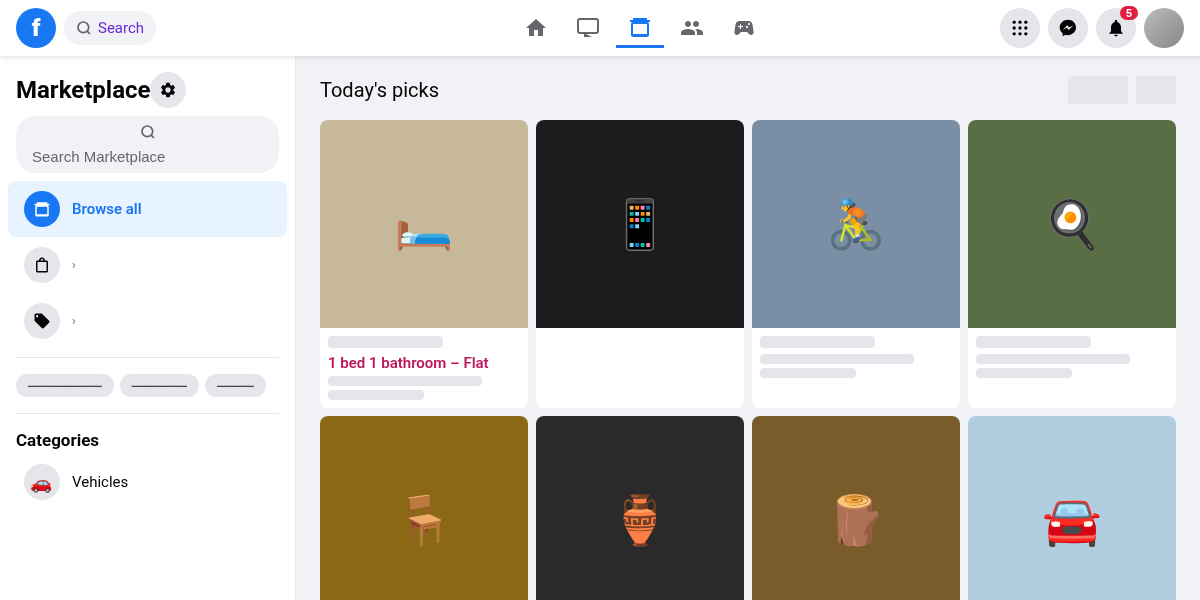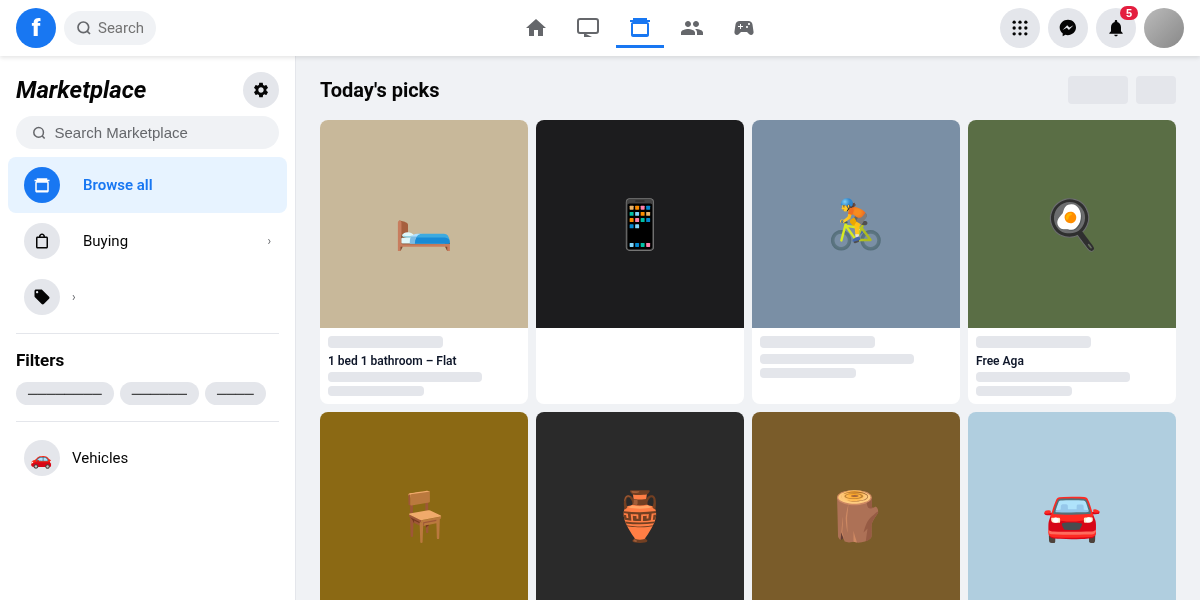--- a/index.html
+++ b/index.html
@@ -33,70 +33,70 @@
 
     
     .sidebar {
       width: 296px;
       background: #fff;
       flex-shrink: 0;
       overflow-y: auto;
       padding: 0 0 16px 0;
       border-right: 1px solid #e4e6eb;
     }
-    .sidebar-header { display: flex; align-items: center; justify-content: space-between; padding: 16px 16px 8px; font-style: italic; }
+    .sidebar-header { display: flex; align-items: center; padding: 16px 16px 8px; }
     .sidebar-title { font-size: 24px; font-weight: 700; color: #050505; }
     .gear-btn { width: 36px; height: 36px; border-radius: 50%; background: #e4e6eb; border: none; cursor: pointer; display: flex; align-items: center; justify-content: center; color: #050505; }
-    .sidebar-search { margin: 0 16px 8px; background: #f0f2f5; border: none; border-radius: 20px; padding: 8px 16px; font-size: 15px; width: calc(100% - 32px); display: flex; align-items: center; gap: 8px; color: #65676b; cursor: text; }
+    .sidebar-search { margin: 0 16px 8px; background: #f0f2f5; border: none; border-radius: 20px; padding: 8px 16px; font-size: 15px; width: calc(100% - 32px); display: flex; align-items: center; gap: 8px; color: #65676b; cursor: text; flex-direction: column; }
     .sidebar-search input { background: transparent; border: none; outline: none; font-size: 15px; color: #050505; width: 100%; }
     .sidebar-search input::placeholder { color: #65676b; }
     .sidebar-nav-item { display: flex; align-items: center; gap: 12px; padding: 10px 16px; cursor: pointer; border-radius: 8px; margin: 0 8px; }
     .sidebar-nav-item.active { background: #e7f3ff; }
     .sidebar-nav-item.active .nav-item-label { color: #1877f2; font-weight: 600; }
     .nav-icon-circle { width: 36px; height: 36px; border-radius: 50%; background: #1877f2; display: flex; align-items: center; justify-content: center; color: white; flex-shrink: 0; }
     .nav-icon-circle.gray { background: #e4e6eb; color: #050505; }
-    .nav-item-label { font-size: 15px; color: #050505; flex: 1; margin-left: 11px; }
+    .nav-item-label { font-size: 15px; color: #050505; flex: 1; }
     .nav-item-arrow { color: #65676b; font-size: 12px; }
     .create-listing-btn { margin: 8px 16px; padding: 10px; border: 1.5px solid #1877f2; border-radius: 8px; background: #fff; color: #1877f2; font-size: 15px; font-weight: 600; cursor: pointer; display: flex; align-items: center; justify-content: center; gap: 6px; width: calc(100% - 32px); }
     .sidebar-divider { height: 1px; background: #e4e6eb; margin: 8px 16px; }
     .sidebar-section-title { font-size: 17px; font-weight: 700; color: #050505; padding: 8px 16px 4px; }
     .sidebar-filter-tags { display: flex; flex-wrap: wrap; gap: 6px; padding: 8px 16px; }
     .filter-tag { background: #e4e6eb; border-radius: 16px; padding: 4px 12px; font-size: 13px; color: #050505; cursor: pointer; }
     .category-item { display: flex; align-items: center; gap: 12px; padding: 10px 16px; cursor: pointer; border-radius: 8px; margin: 0 8px; }
     .category-icon { width: 36px; height: 36px; border-radius: 50%; background: #e4e6eb; display: flex; align-items: center; justify-content: center; color: #050505; font-size: 18px; flex-shrink: 0; }
     .category-label { font-size: 15px; color: #050505; }
 
     
     .content-area { flex: 1; overflow-y: auto; padding: 20px 24px; background: #f0f2f5; }
     .content-header { display: flex; align-items: center; justify-content: space-between; margin-bottom: 16px; }
-    .content-title { font-size: 20px; font-weight: 700; color: #050505; }
+    .content-title { font-size: 20px; font-weight: 400; color: #050505; }
     .header-actions { display: flex; gap: 8px; }
     .header-action-btn { padding: 6px 12px; border-radius: 6px; background: #e4e6eb; border: none; cursor: pointer; color: #65676b; font-size: 13px; }
     .products-grid { display: grid; grid-template-columns: repeat(4, 1fr); gap: 8px; }
     .product-card { background: #fff; border-radius: 8px; overflow: hidden; cursor: pointer; }
     .product-info { padding: 8px; }
     .product-price-blur { height: 12px; background: #e4e6eb; border-radius: 4px; width: 60%; margin-bottom: 6px; }
-    .product-title { font-size: 12px; font-weight: 600; color: #0f172a; margin-bottom: 4px; white-space: nowrap; overflow: hidden; text-overflow: ellipsis; }
+    .product-title { font-size: 15px; font-weight: 600; color: #be185d; margin-bottom: 4px; white-space: nowrap; overflow: hidden; text-overflow: ellipsis; }
     .product-location-blur { height: 10px; background: #e4e6eb; border-radius: 4px; width: 80%; margin-bottom: 4px; }
     .product-distance-blur { height: 10px; background: #e4e6eb; border-radius: 4px; width: 50%; }
 
     .img-box { width: 100%; aspect-ratio: 1; display: flex; align-items: center; justify-content: center; font-size: 40px; }
   </style>
 </head>
 <body>
 
 <nav class="top-nav">
   <div class="nav-left">
     <div class="facebook-logo">f</div>
     <div class="nav-search">
       <svg width="16" height="16" viewBox="0 0 24 24" fill="none" stroke="#65676b" stroke-width="2.5">
           <circle cx="11" cy="11" r="8"></circle>
           <line x1="21" y1="21" x2="16.65" y2="16.65"></line>
         </svg>
-      <span style="color:#737373;font-size:15px;">Search</span>
+      <span style="color:#6d28d9;font-size:15px;">Search</span>
     </div>
   </div>
   <div class="nav-center">
     <button class="nav-icon-btn" title="Home">
       <svg width="24" height="24" viewBox="0 0 24 24" fill="currentColor">
           <path d="M10 20v-6h4v6h5v-8h3L12 3 2 12h3v8z"></path>
         </svg>
     </button>
     <button class="nav-icon-btn" title="Watch">
       <svg width="24" height="24" viewBox="0 0 24 24" fill="none" stroke="currentColor" stroke-width="2">
@@ -178,45 +178,44 @@
       <span class="nav-item-label">Browse all</span>
     </div>
 
 
     <div class="sidebar-nav-item">
       <div class="nav-icon-circle gray">
         <svg width="18" height="18" viewBox="0 0 24 24" fill="currentColor">
             <path d="M18 6h-2c0-2.21-1.79-4-4-4S8 3.79 8 6H6c-1.1 0-2 .9-2 2v12c0 1.1.9 2 2 2h12c1.1 0 2-.9 2-2V8c0-1.1-.9-2-2-2zm-6-2c1.1 0 2 .9 2 2h-4c0-1.1.9-2 2-2zm6 16H6V8h12v12z"></path>
           </svg>
       </div>
-      <span class="nav-item-label">Buying</span>
       <span class="nav-item-arrow">›</span>
     </div>
 
     <div class="sidebar-nav-item">
       <div class="nav-icon-circle gray">
         <svg width="18" height="18" viewBox="0 0 24 24" fill="currentColor">
             <path d="M21.41 11.58l-9-9C12.05 2.22 11.55 2 11 2H4c-1.1 0-2 .9-2 2v7c0 .55.22 1.05.59 1.42l9 9c.36.36.86.58 1.41.58.55 0 1.05-.22 1.41-.59l7-7c.37-.36.59-.86.59-1.41 0-.55-.23-1.06-.59-1.42zM5.5 7C4.67 7 4 6.33 4 5.5S4.67 4 5.5 4 7 4.67 7 5.5 6.33 7 5.5 7z"></path>
           </svg>
       </div>
       <span class="nav-item-arrow">›</span>
     </div>
 
 
     <div class="sidebar-divider"></div>
 
-    <div class="sidebar-section-title">Filters</div>
     <div class="sidebar-filter-tags">
       <span class="filter-tag">────────</span>
       <span class="filter-tag">──────</span>
       <span class="filter-tag">────</span>
     </div>
 
     <div class="sidebar-divider"></div>
 
+    <div class="sidebar-section-title">Categories</div>
 
     <div class="category-item">
       <div class="category-icon">🚗</div>
       <span class="category-label">Vehicles</span>
     </div>
 
   </aside>
 
   <main class="content-area">
     <div class="content-header">
@@ -253,21 +252,20 @@
         <div class="product-location-blur"></div>
         <div class="product-distance-blur"></div>
       </div>
     </div>
         <div class="product-card">
       <div class="img-box" style="background:#5a6e45; font-size:48px;">
         🍳
       </div>
       <div class="product-info">
         <div class="product-price-blur"></div>
-        <div class="product-title">Free Aga</div>
         <div class="product-location-blur"></div>
         <div class="product-distance-blur"></div>
       </div>
     </div>
         <div class="product-card">
       <div class="img-box" style="background:#8b6914; font-size:48px;">
         🪑
       </div>
 
     </div>

